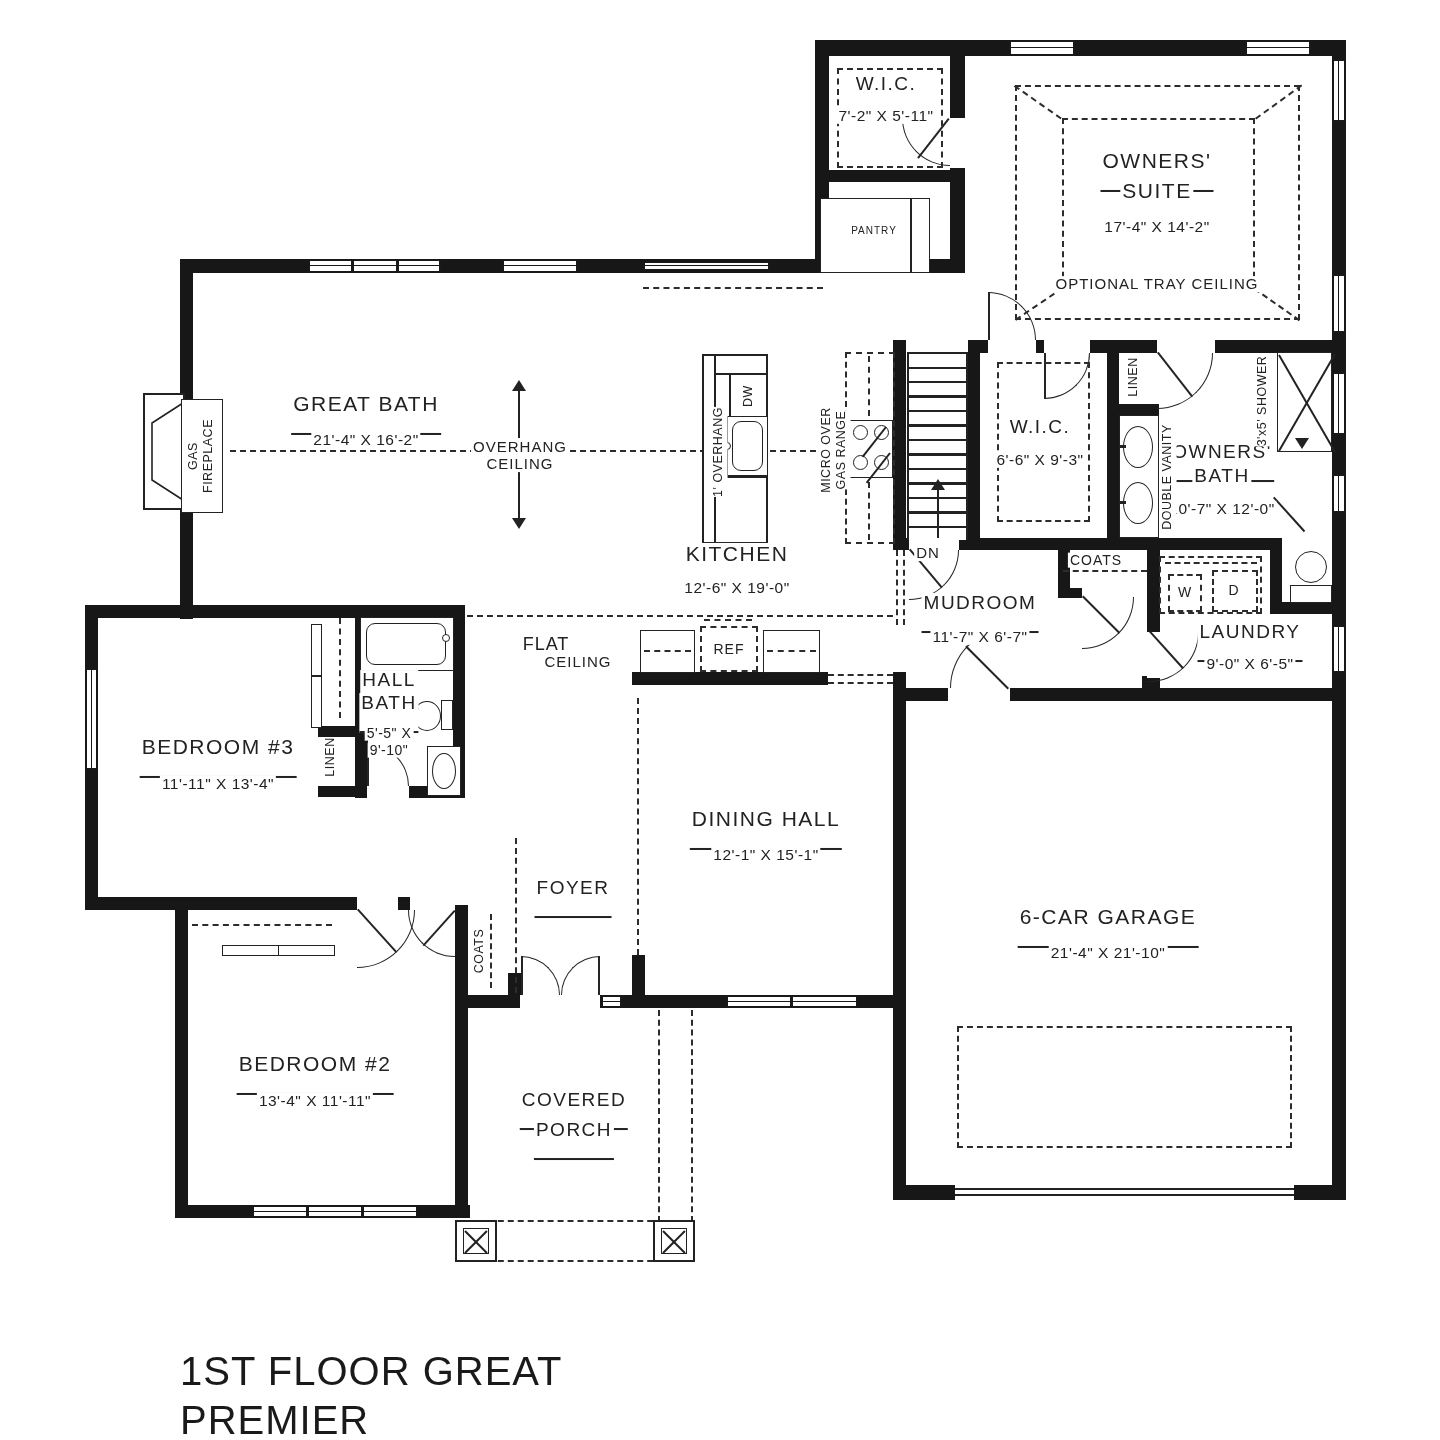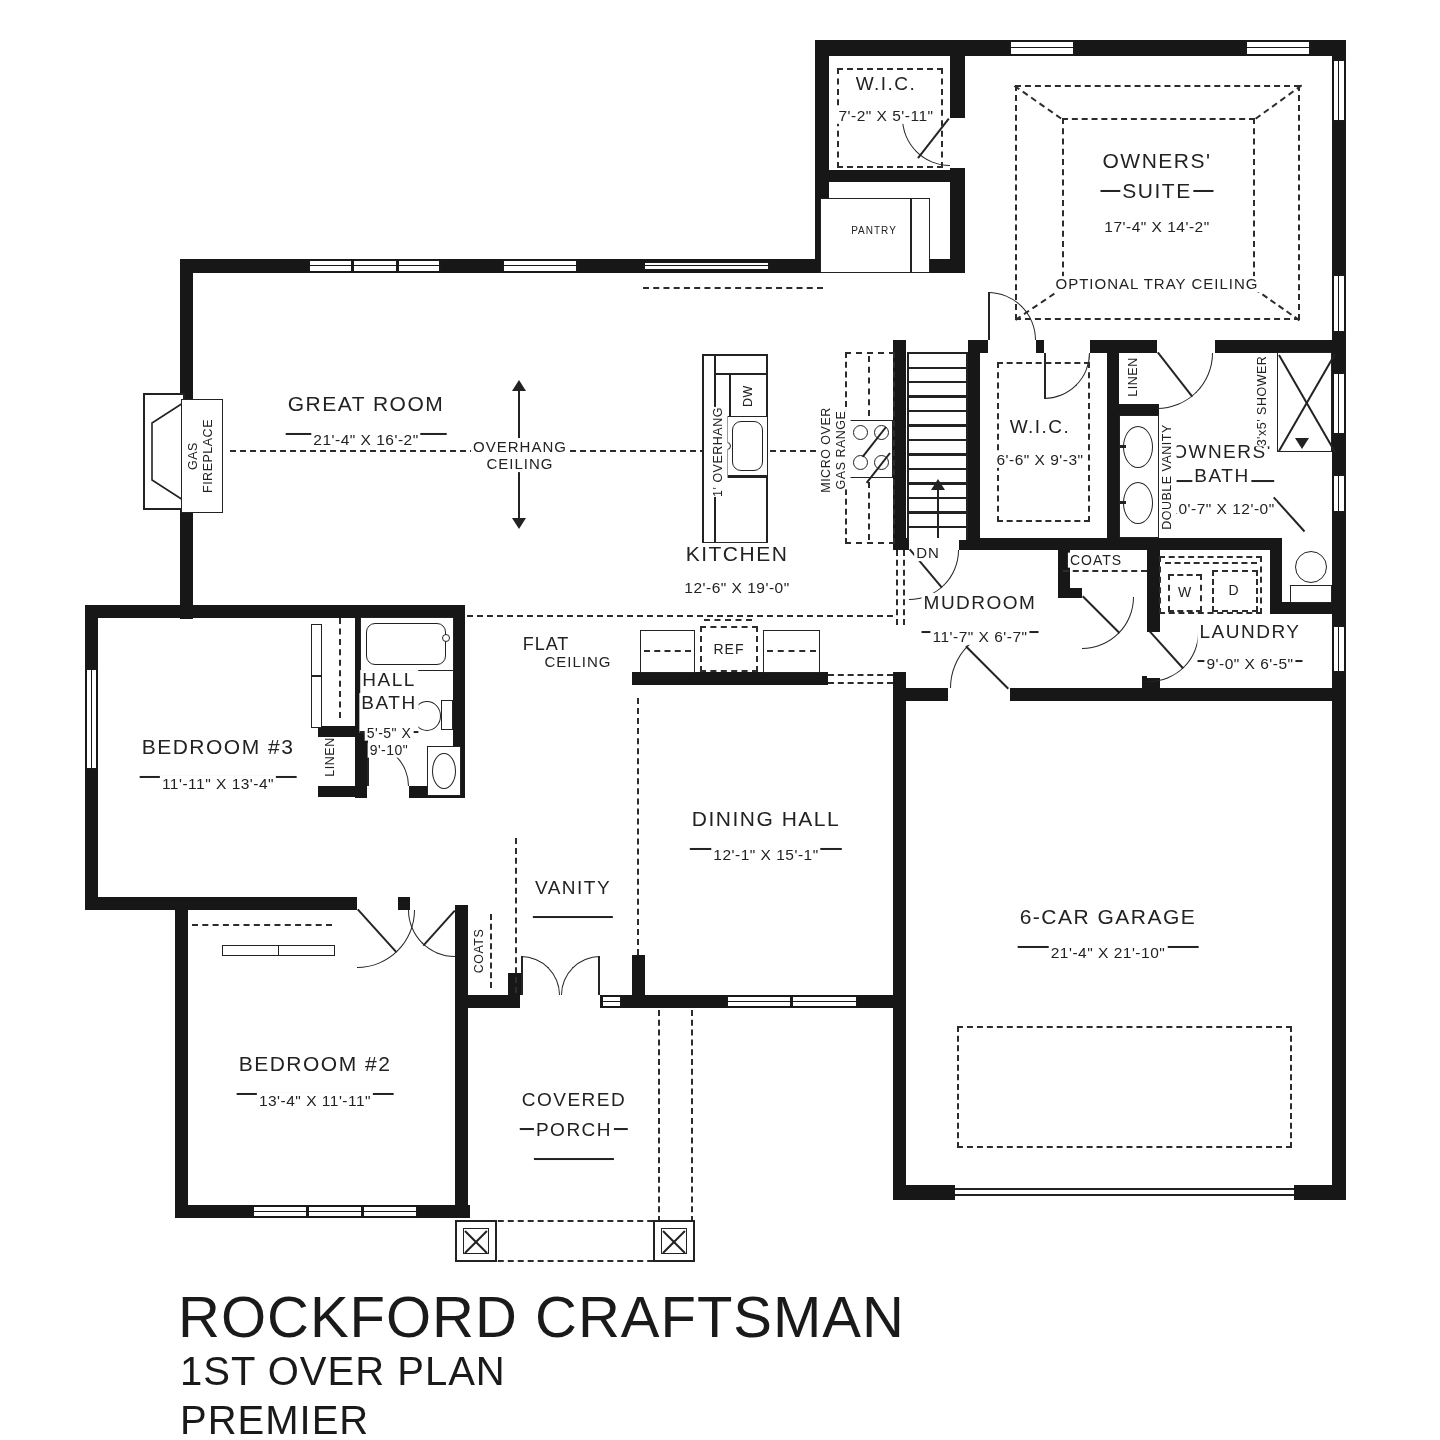--- a/index.html
+++ b/index.html
@@ -266,21 +266,21 @@
   <div class="bar" style="left:518px;top:472px;width:2px;height:47px"></div>
   <div class="tri-dn" style="left:512px;top:518px"></div>
 
   <div class="lbl rname" style="left:886px;top:94px;font-size:19px">W.I.C.</div>
   <div class="lbl dims" style="left:886px;top:116px">7'-2" X 5'-11"</div>
   <div class="lbl rname" style="left:1157px;top:171px">OWNERS'</div>
   <div class="lbl rname" style="left:1157px;top:201px">SUITE</div>
   <div class="lbl dims" style="left:1157px;top:227px">17'-4" X 14'-2"</div>
   <div class="lbl sm" style="left:1157px;top:284px;font-size:15px">OPTIONAL TRAY CEILING</div>
   <div class="lbl sm" style="left:874px;top:231px;font-size:10px">PANTRY</div>
-  <div class="lbl rname" style="left:366px;top:414px">GREAT ROOM</div>
+  <div class="lbl rname" style="left:366px;top:414px">GREAT BATH</div>
   <div class="lbl dims" style="left:366px;top:440px">21'-4" X 16'-2"</div>
   <div class="lbl sm" style="left:520px;top:447px;font-size:15px">OVERHANG</div>
   <div class="lbl sm" style="left:520px;top:464px;font-size:15px">CEILING</div>
   <div class="lbl rname" style="left:737px;top:564px">KITCHEN</div>
   <div class="lbl dims" style="left:737px;top:588px">12'-6" X 19'-0"</div>
   <div class="lbl vt xs" style="left:719px;top:452px">1' OVERHANG</div>
   <div class="lbl vt xs" style="left:749px;top:396px">DW</div>
   <div class="lbl vt xs" style="left:827px;top:450px">MICRO OVER</div>
   <div class="lbl vt xs" style="left:842px;top:450px">GAS RANGE</div>
   <div class="lbl sm" style="left:546px;top:644px;font-size:18px">FLAT</div>
@@ -299,28 +299,27 @@
   <div class="lbl sm" style="left:1096px;top:560px">COATS</div>
   <div class="lbl rname" style="left:1250px;top:642px;font-size:19px">LAUNDRY</div>
   <div class="lbl dims" style="left:1250px;top:664px">9'-0" X 6'-5"</div>
   <div class="lbl rname" style="left:218px;top:757px">BEDROOM #3</div>
   <div class="lbl dims" style="left:218px;top:784px">11'-11" X 13'-4"</div>
   <div class="lbl vt xs" style="left:331px;top:757px">LINEN</div>
   <div class="lbl rname" style="left:389px;top:690px;font-size:19px">HALL</div>
   <div class="lbl rname" style="left:389px;top:713px;font-size:19px">BATH</div>
   <div class="lbl dims" style="left:389px;top:733px;font-size:14px">5'-5" X</div>
   <div class="lbl dims" style="left:389px;top:750px;font-size:14px">9'-10"</div>
-  <div class="lbl rname" style="left:573px;top:898px;font-size:19px">VANITY</div>
+  <div class="lbl rname" style="left:573px;top:898px;font-size:19px">FOYER</div>
   <div class="lbl vt xs" style="left:480px;top:951px">COATS</div>
   <div class="lbl rname" style="left:766px;top:829px">DINING HALL</div>
   <div class="lbl dims" style="left:766px;top:855px">12'-1" X 15'-1"</div>
   <div class="lbl rname" style="left:315px;top:1074px">BEDROOM #2</div>
   <div class="lbl dims" style="left:315px;top:1101px">13'-4" X 11'-11"</div>
   <div class="lbl rname" style="left:1108px;top:927px">6-CAR GARAGE</div>
   <div class="lbl dims" style="left:1108px;top:953px">21'-4" X 21'-10"</div>
   <div class="lbl rname" style="left:574px;top:1110px;font-size:19px">COVERED</div>
   <div class="lbl rname" style="left:574px;top:1140px;font-size:19px">PORCH</div>
 
-  <div class="title t1" style="left:178px;top:1283px">ROCKFORD CRAFTSMAN</div>
-  <div class="title t2" style="left:180px;top:1349px">1ST OVER PLAN</div>
+  <div class="title t2" style="left:180px;top:1349px">1ST FLOOR GREAT</div>
   <div class="title t2" style="left:180px;top:1398px">PREMIER</div>
 
 </div>
 
 </body></html>

